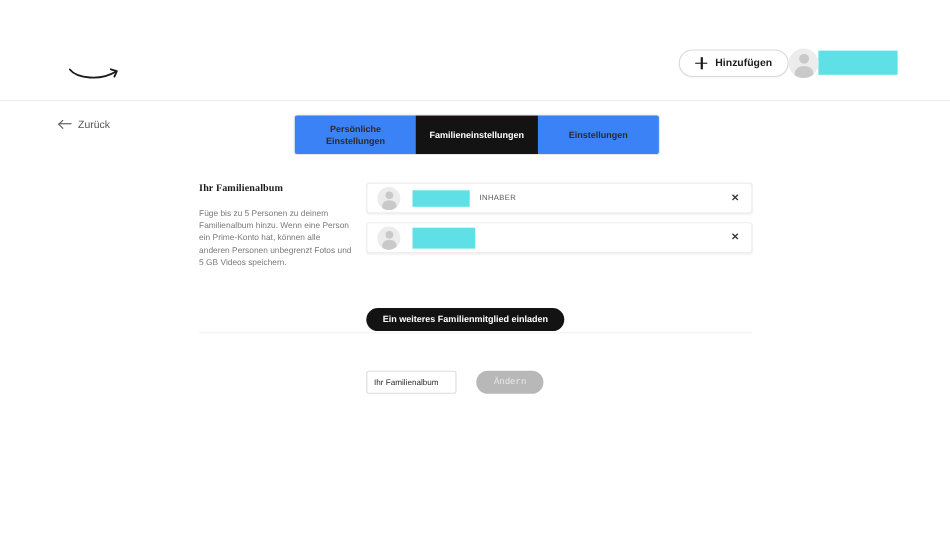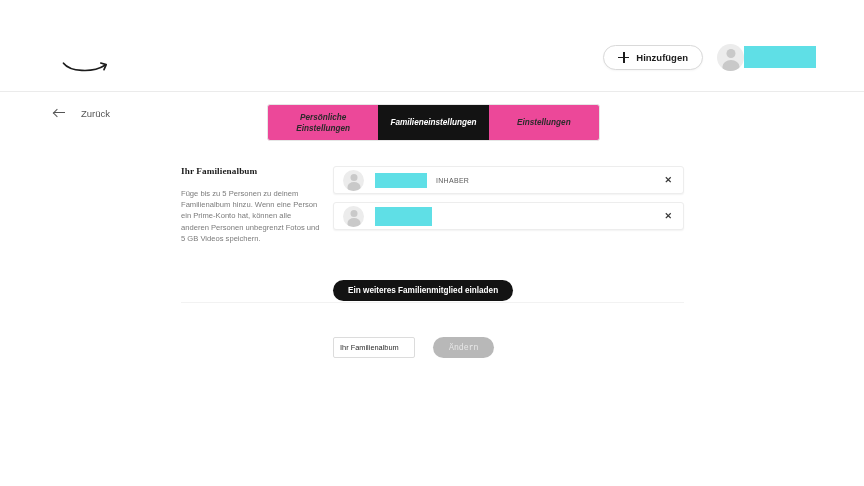--- a/index.html
+++ b/index.html
@@ -39,21 +39,21 @@
     color: #1c1c1c;
     font-weight: 400;
     line-height: 16px;
   }
   .logo-smile { position: absolute; left: 0px; top: 15px; }
 
   .header-right {
     position: absolute;
     right: 48px; top: 18px;
     height: 34px;
-    display: flex; align-items: center; gap: 14px;
+    display: flex; align-items: center; 
   }
   .add-btn {
     display: flex; align-items: center; gap: 7px;
     height: 25px; padding: 0 14px;
     background: #ffffff;
     border: 1px solid #d9d9d9;
     border-radius: 13px;
     font-size: 9.5px; font-weight: bold;
     color: #1c1c1c;
     cursor: pointer;
@@ -100,21 +100,21 @@
   .avatar-sm .head { width: 7px; height: 7px; top: 4px; }
   .avatar-sm .body { width: 13px; height: 10px; top: 12.5px; }
 
   .redact { background: #5fdfe6; flex: none; }
   .redact-header { width: 72px; height: 22px; }
 
   
   .back-link {
     position: absolute;
     left: 54px; top: 108px;
-    display: flex; align-items: flex-start; gap: 16px;
+    display: flex; align-items: flex-start; gap: 6px;
     font-size: 9.5px; color: #555555;
     cursor: pointer;
   }
   .arrow-left {
     width: 11px; height: 9px; position: relative; flex: none;
   }
   .arrow-left::before {
     content: ""; position: absolute;
     left: 0; top: 4px; width: 11px; height: 1.2px; background: #555;
   }
@@ -123,26 +123,25 @@
     left: 0px; top: 1.6px; width: 5px; height: 5px;
     border-left: 1.2px solid #555; border-bottom: 1.2px solid #555;
     transform: rotate(45deg);
   }
 
   
   .tabs {
     position: absolute;
     left: 267px; top: 104px;
     width: 333px; height: 37px;
-    background: #ec4899;
+    background: #3b82f6;
     border: 1px solid #e6e6e6;
     border-radius: 3px;
     display: flex;
     overflow: hidden;
-    font-style: italic;
   }
   .tab {
     flex: 1 1 auto;
     display: flex; align-items: center; justify-content: center;
     text-align: center;
     font-size: 8.2px; font-weight: bold;
     color: #2b2b2b;
     line-height: 11px;
     cursor: pointer;
     padding: 0 4px;

